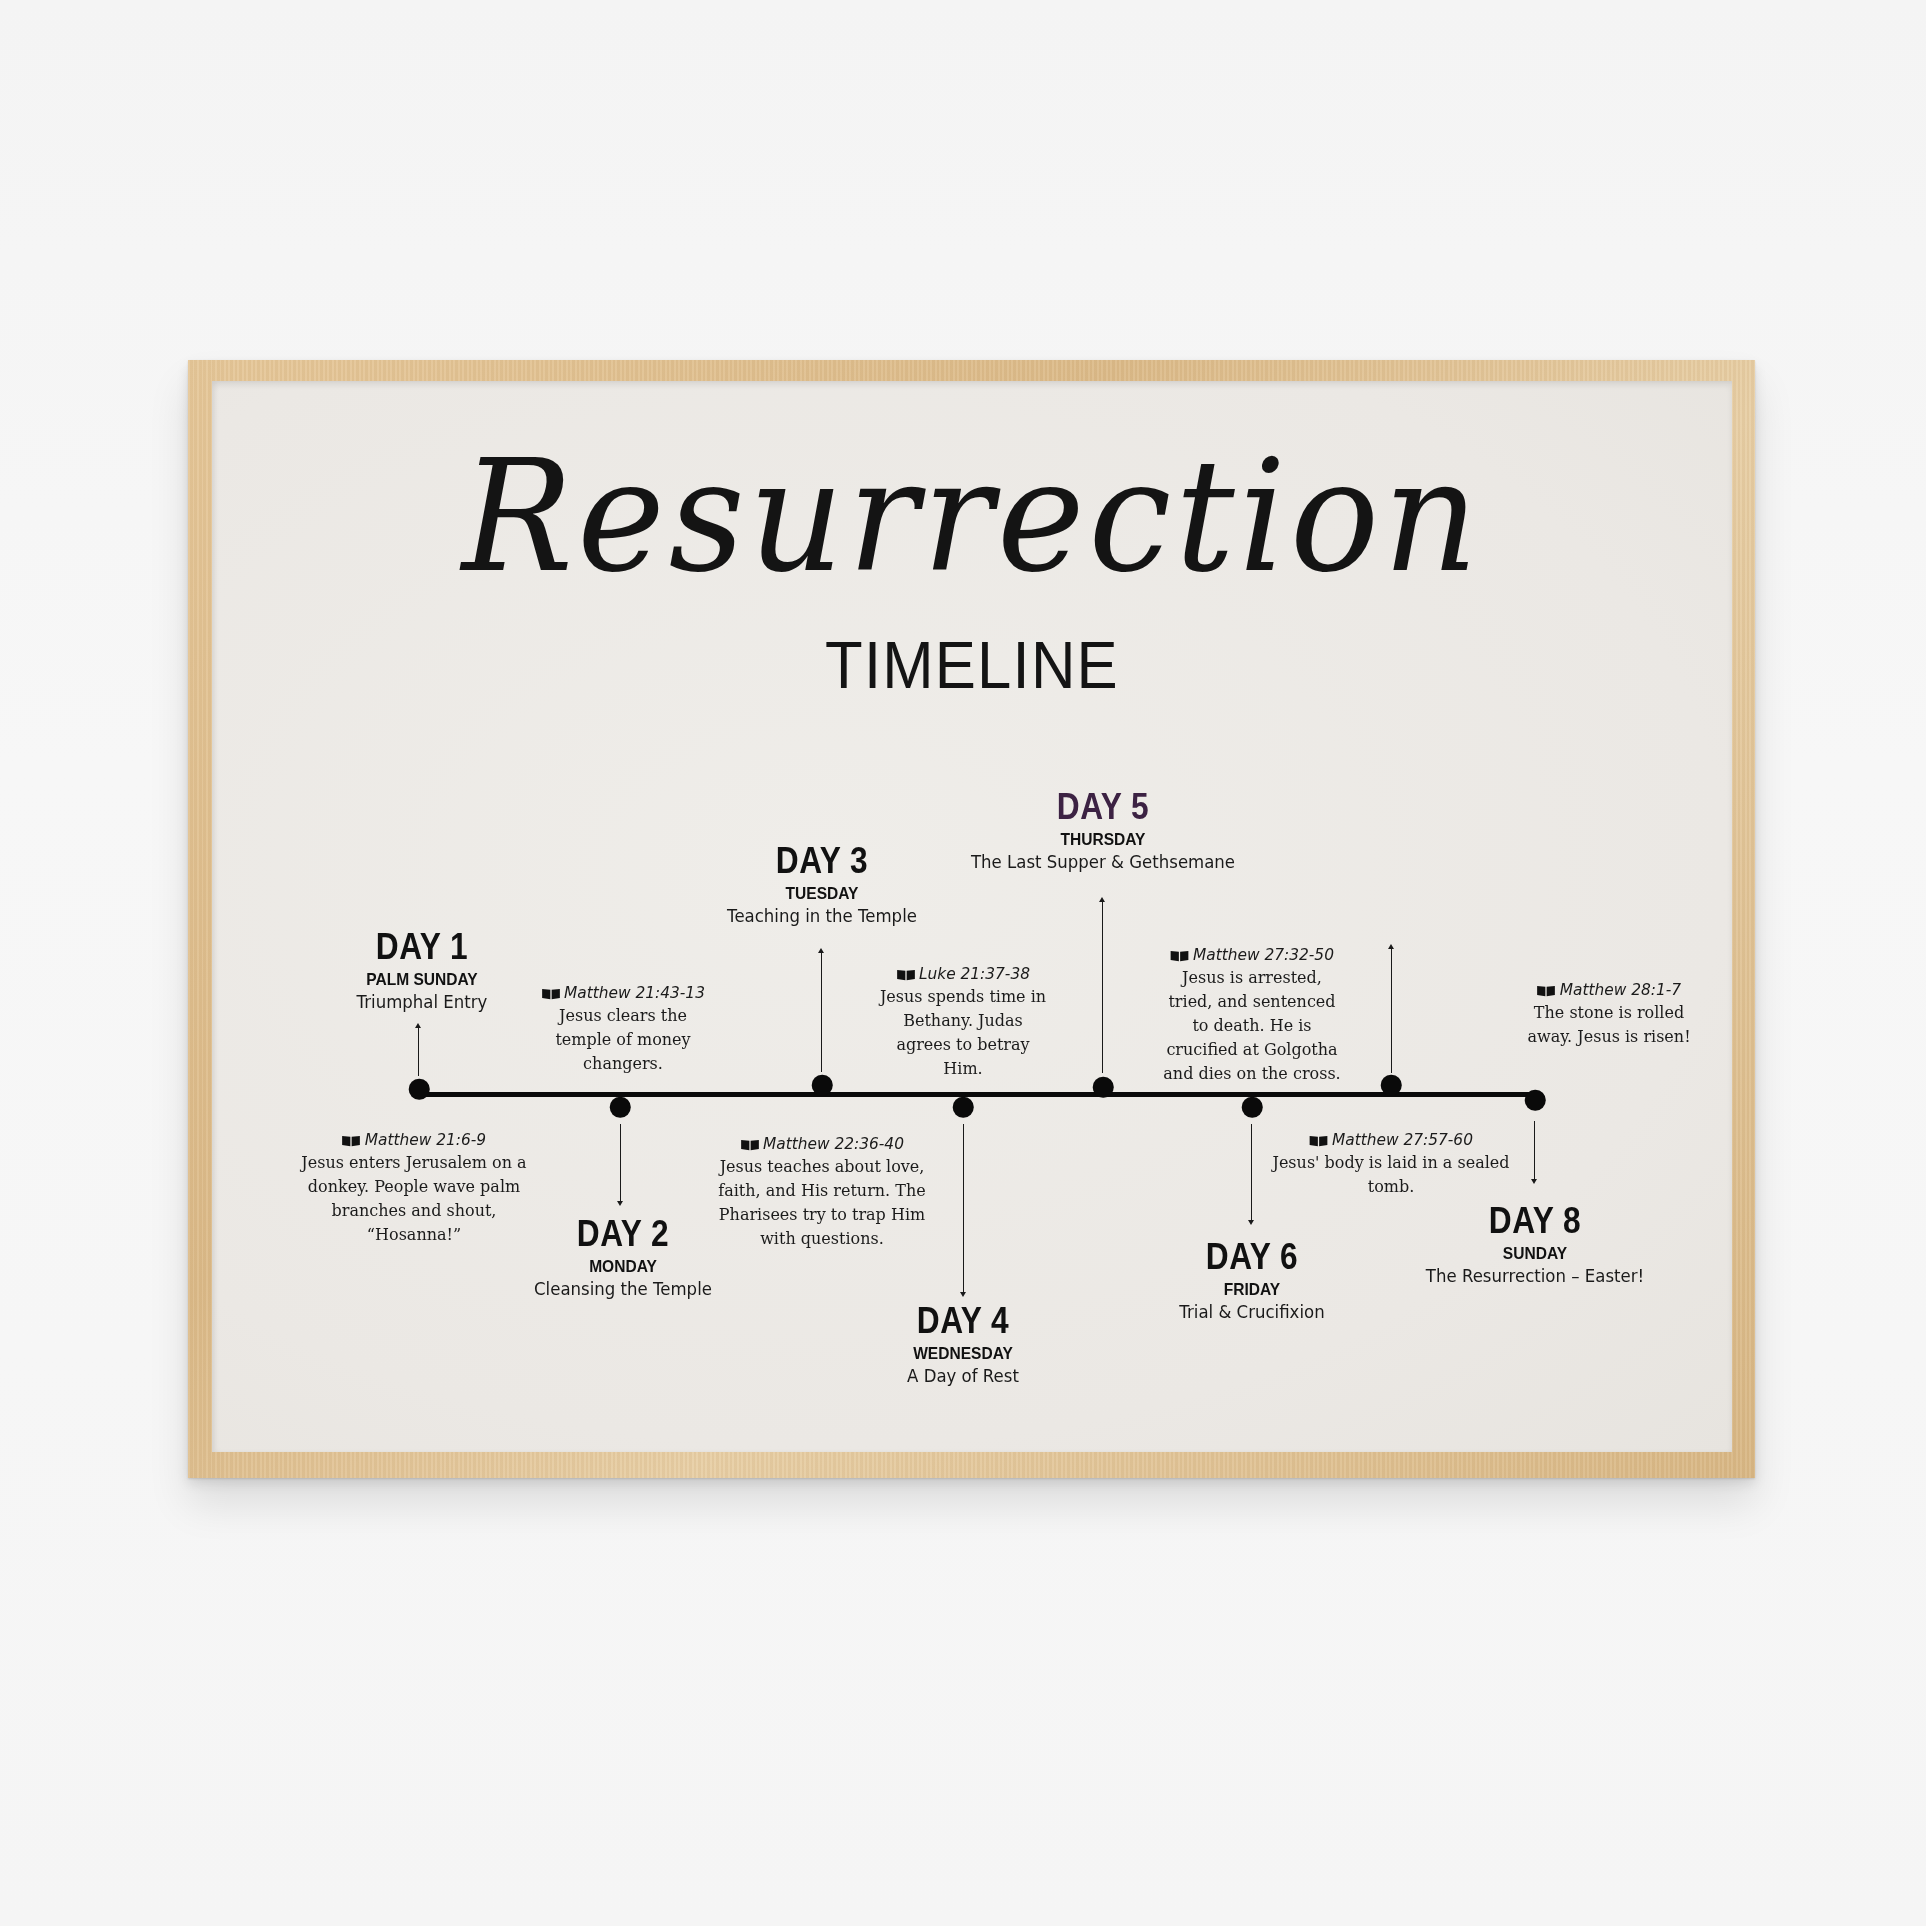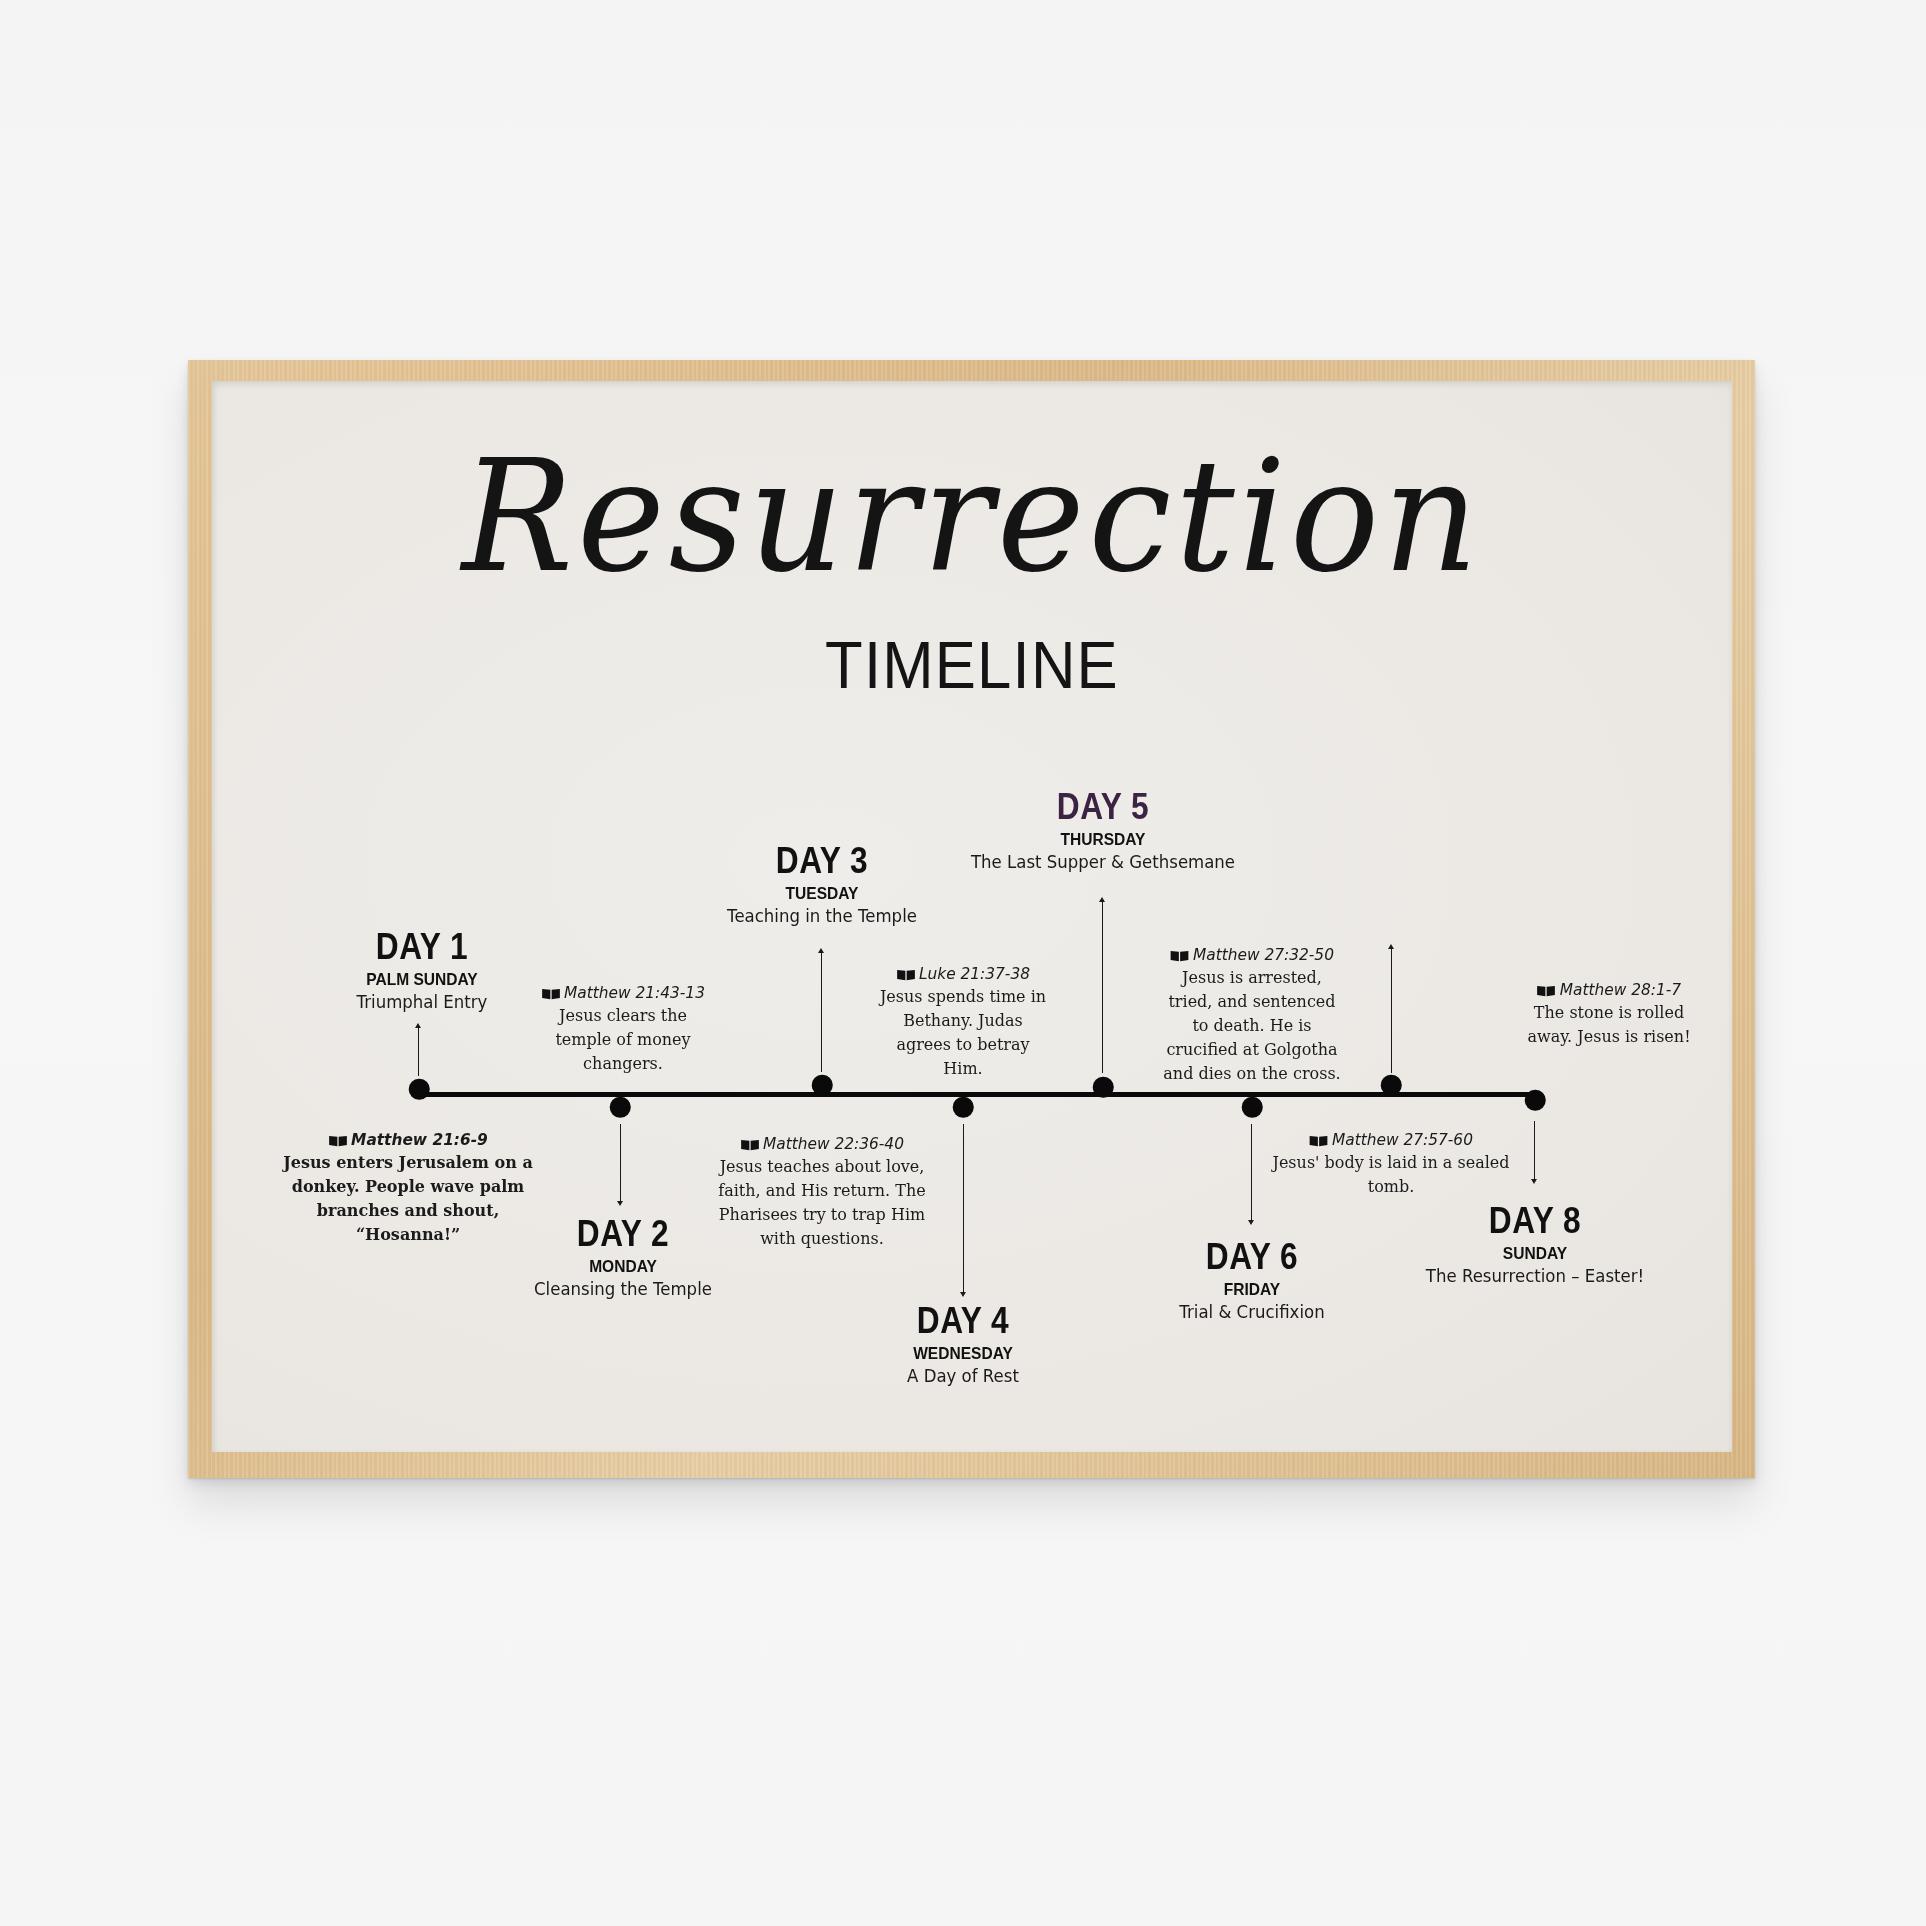--- a/index.html
+++ b/index.html
@@ -148,21 +148,21 @@
       <div class="day-event">Trial &amp; Crucifixion</div>
     </div>
 
 
     <div class="day-block" style="left:1323px; top:820px;">
       <div class="day-title">DAY 8</div>
       <div class="day-name">SUNDAY</div>
       <div class="day-event">The Resurrection – Easter!</div>
     </div>
 
-    <div class="note" style="left:196px; top:749px; width:257px;font-weight:bold;">
+    <div class="note" style="left:202px; top:749px; width:257px;">
       <div class="note-ref">
         <svg class="book-icon" viewBox="0 0 30 20">
             <path d="M1 3 L14 4 L14 19 L1 17 Z M16 4 L29 3 L29 17 L16 19 Z" fill="#111"></path>
           </svg>
         <span>Matthew 21:6-9</span>
       </div>
       <div class="note-text">Jesus enters Jerusalem on a donkey. People wave palm branches and shout, “Hosanna!”</div>
     </div>
 
     <div class="note" style="left:411px; top:602px; width:167px;">

